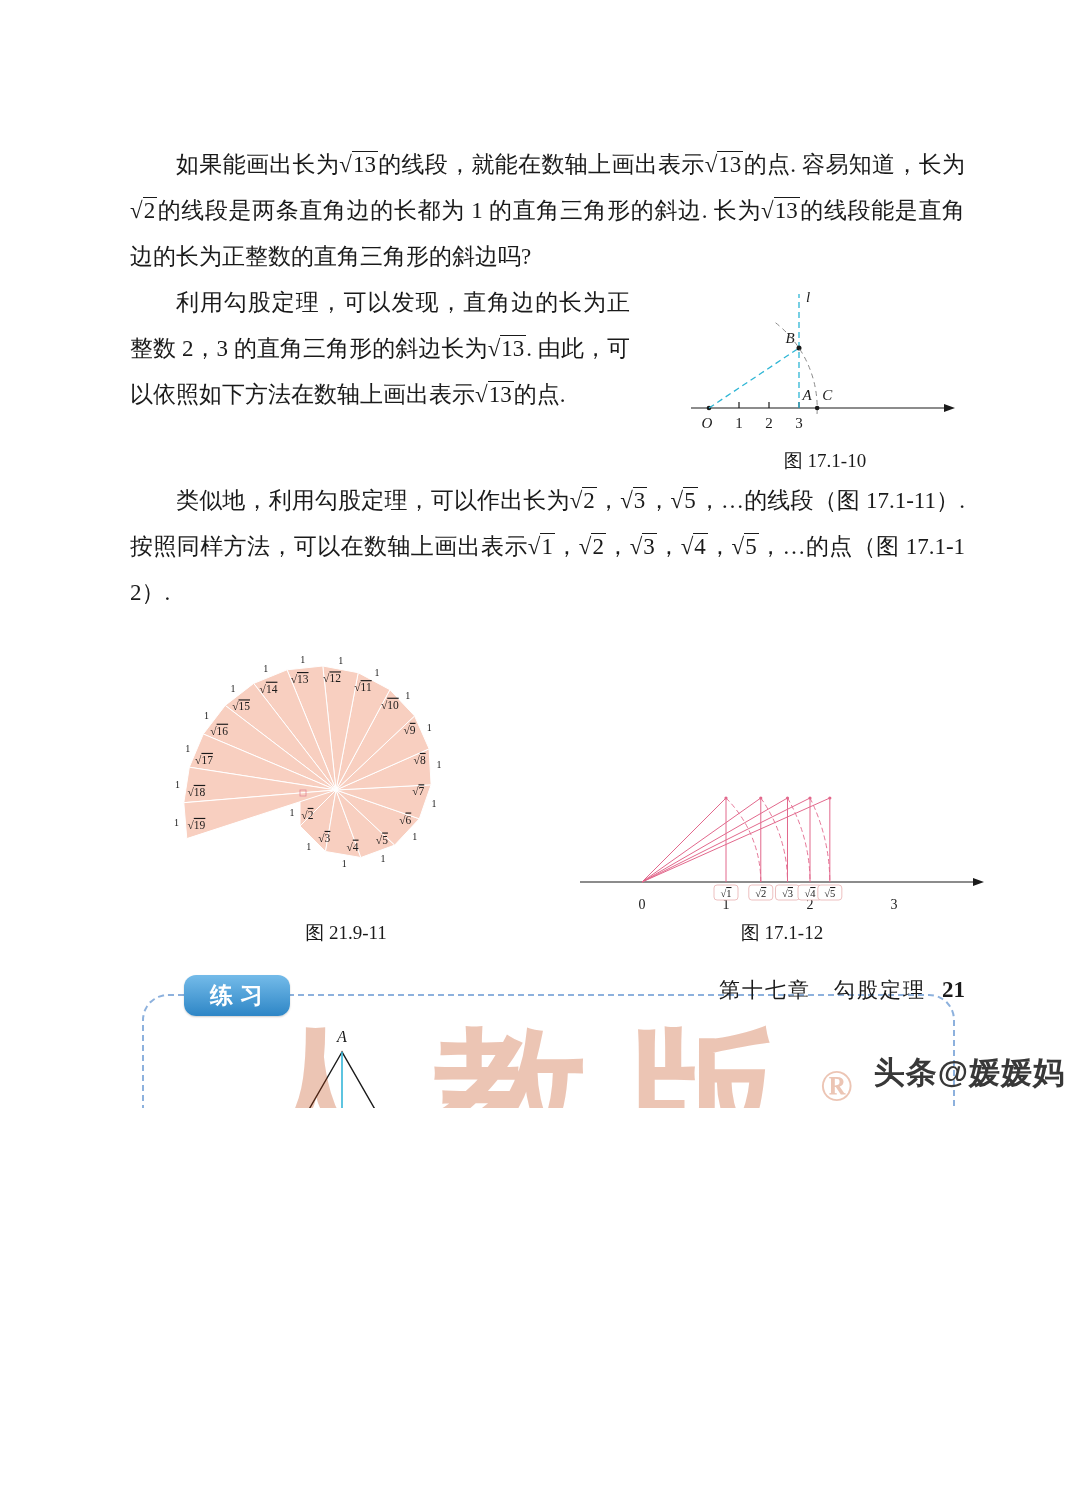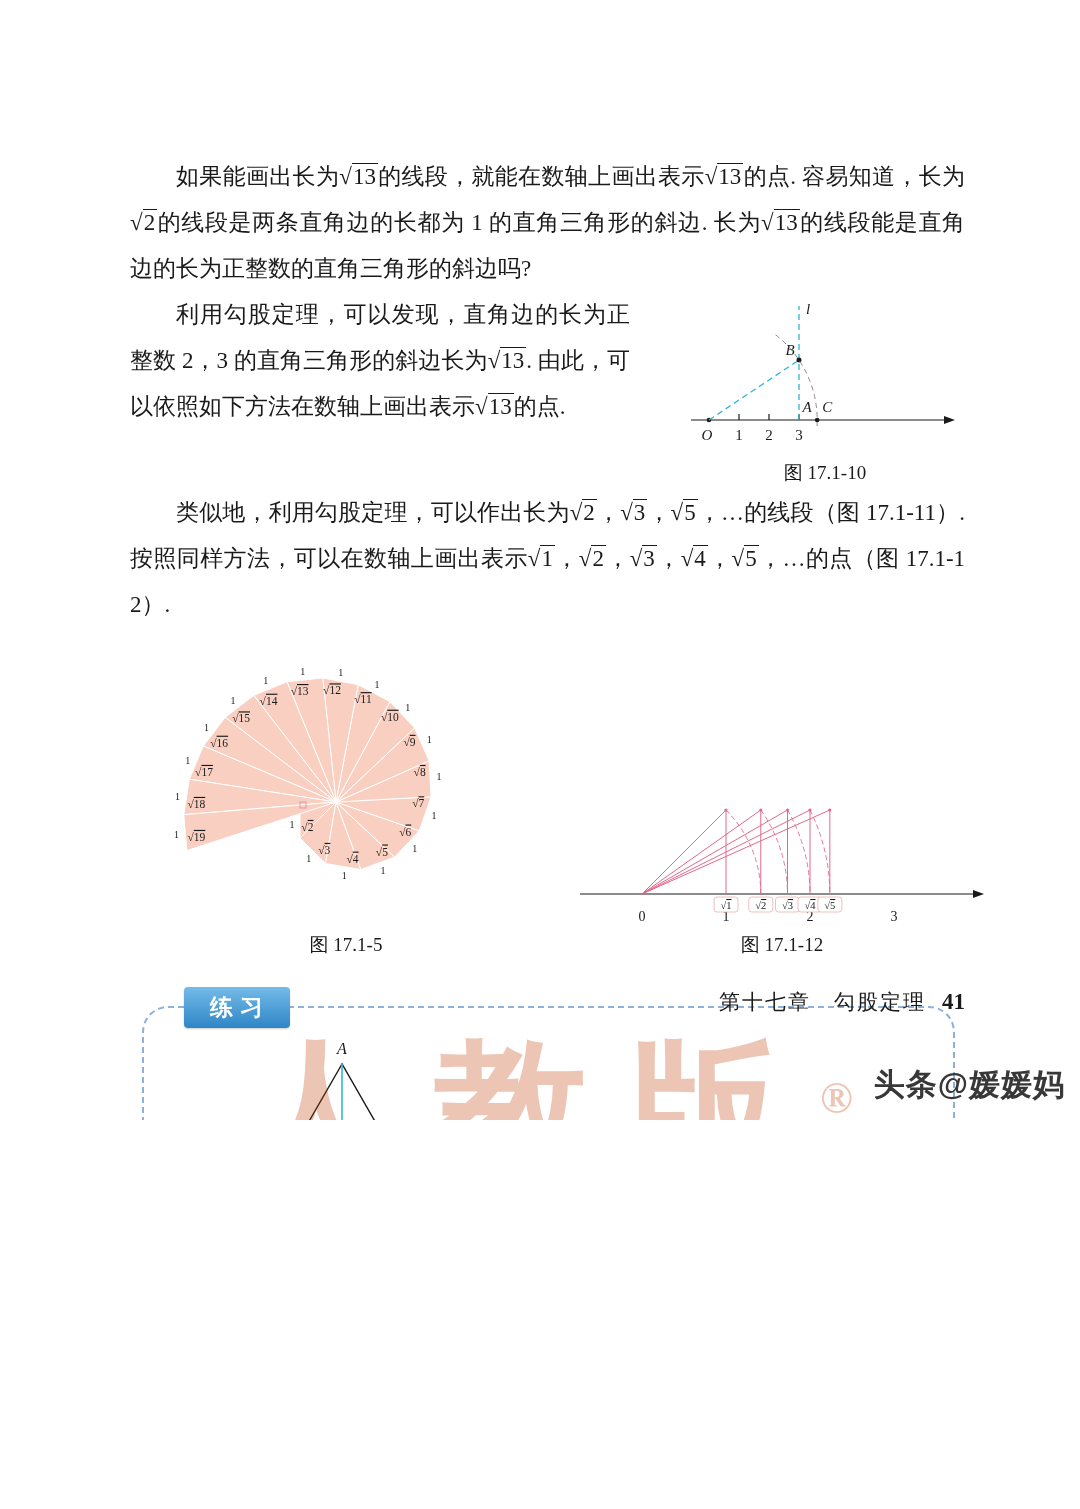--- a/index.html
+++ b/index.html
@@ -1,36 +1,36 @@
 <!DOCTYPE html>
 <html><head>
 <meta charset="utf-8">
 <style>
   *{margin:0;padding:0;box-sizing:border-box}
   html,body{background:#fff}
-  .page{position:relative;width:1080px;height:1108px;margin:12px auto;background:#ffffff;
+  .page{position:relative;width:1080px;height:1108px;margin:0 auto;background:#ffffff;
         font-family:"Liberation Serif",serif;color:#1a1a1a;overflow:hidden}
   .content{padding:142px 115px 0 130px}
   .para{font-size:23px;line-height:46px;text-align:justify;text-indent:2em;word-break:break-all}
   .para i, .ex i{font-style:italic;padding:0 1px}
   .rad{white-space:nowrap}
   .rad .vin{border-top:1.5px solid currentColor;padding:0 2px 0 1px}
   .paras23::after{content:"";display:block;clear:both}
   .fig10-float{float:right;width:335px;padding-left:55px;text-align:center;margin-bottom:4px}
   .figcap{font-size:19px;text-align:center;margin-top:4px;color:#1a1a1a}
   .figrow{display:flex;align-items:flex-end;margin-top:28px}
   .figcol{text-align:center}
   .figcol.c11{width:420px;margin-left:6px}
   .figcol.c12{width:420px;margin-left:16px}
   svg text{font-family:"Liberation Serif",serif}
   
   .practice{position:relative;margin:48px 10px 0 12px;border:2px dashed #8db1dd;border-radius:26px;
             padding:30px 24px 14px 58px;display:flex;background:transparent}
   .badge{position:absolute;top:-21px;left:40px;background:linear-gradient(180deg,#74bbe9,#2e86c6);
-         color:#fff;font-size:23px;font-weight:bold;padding:5px 20px 5px 26px;border-radius:4px;
+         color:#fff;font-size:23px;font-weight:bold;padding:5px 20px 5px 26px;border-radius:12px;
          letter-spacing:7px;font-family:"Liberation Sans",sans-serif;box-shadow:0 1px 2px rgba(0,0,0,.2)}
   .exercises{flex:1;font-size:21px;line-height:41px;padding-top:10px;text-align:justify}
   .ex-sub{padding-left:36px}
   .trifig{width:280px;text-align:center;padding-top:2px}
   .tricap{font-size:19px;margin-top:2px}
   
   .footer{position:absolute;right:115px;bottom:104px;font-size:21px;letter-spacing:2px;color:#1a1a1a}
   .footer .pageno{font-size:23px;font-weight:bold;margin-left:16px;letter-spacing:0}
   
   .watermark{position:absolute;left:238px;top:996px;font-size:158px;font-weight:700;color:#c2410c;
@@ -129,21 +129,21 @@
             <text x="241.0" y="32.2" font-size="10" text-anchor="middle" fill="#1a1a1a">1</text>
             <text x="204.8" y="19.8" font-size="10" text-anchor="middle" fill="#1a1a1a">1</text>
             <text x="166.7" y="18.7" font-size="10" text-anchor="middle" fill="#1a1a1a">1</text>
             <text x="129.8" y="28.3" font-size="10" text-anchor="middle" fill="#1a1a1a">1</text>
             <text x="97.0" y="47.6" font-size="10" text-anchor="middle" fill="#1a1a1a">1</text>
             <text x="70.5" y="74.7" font-size="10" text-anchor="middle" fill="#1a1a1a">1</text>
             <text x="51.7" y="107.6" font-size="10" text-anchor="middle" fill="#1a1a1a">1</text>
             <text x="41.6" y="144.1" font-size="10" text-anchor="middle" fill="#1a1a1a">1</text>
             <text x="40.5" y="182.0" font-size="10" text-anchor="middle" fill="#1a1a1a">1</text>
           </svg>
-        <div class="figcap">图 17.1-5</div>
+        <div class="figcap">图 21.9-11</div>
       </div>
       <div class="figcol c12">
         <svg id="fig12-svg" width="420" height="142">
             <line x1="8" y1="112" x2="404" y2="112" stroke="#1a1a1a" stroke-width="1.2"></line>
             <polygon points="412,112 401,108 401,116" fill="#1a1a1a"></polygon>
             <line x1="154" y1="112" x2="154" y2="28" stroke="#e2688c" stroke-width="1"></line>
             <line x1="70" y1="112" x2="154" y2="28" stroke="#e2688c" stroke-width="1"></line>
             <circle cx="154" cy="28" r="1.6" fill="#e2688c"></circle>
             <path d="M154.0,28 A118.8,118.8 0 0 1 188.8,112" fill="none" stroke="#e2688c" stroke-width="0.9" stroke-dasharray="5 3"></path>
             <line x1="188.79393923933998" y1="112" x2="188.79393923933998" y2="28" stroke="#e2688c" stroke-width="1"></line>
@@ -194,17 +194,17 @@
           </svg>
         <div class="tricap">(第2题)</div>
       </div>
     </div>
 
   </div>
 
   <div class="watermark"><span>人教版</span><span class="wm-reg">®</span></div>
 
   <div class="footer">
-    <span>第十七章　勾股定理</span><span class="pageno">41</span>
+    <span>第十七章　勾股定理</span><span class="pageno">21</span>
   </div>
 
   <div class="credit">头条@媛媛妈</div>
 </div>
 
 </body></html>

